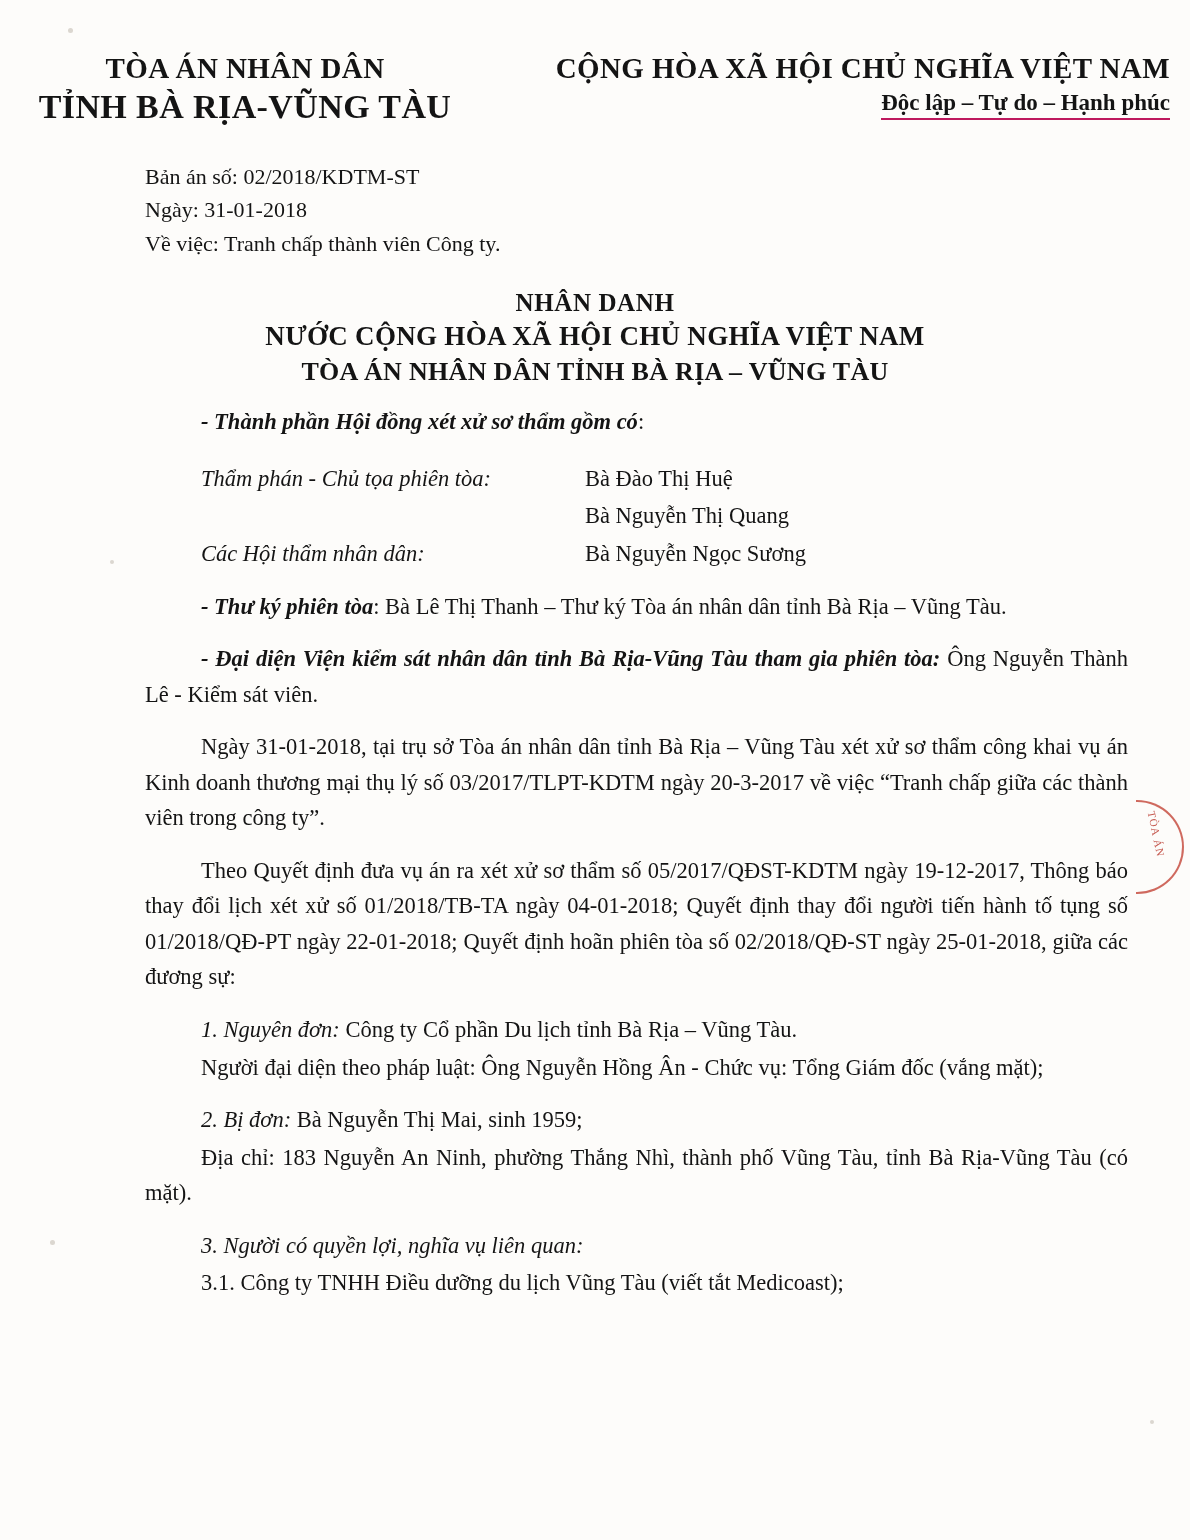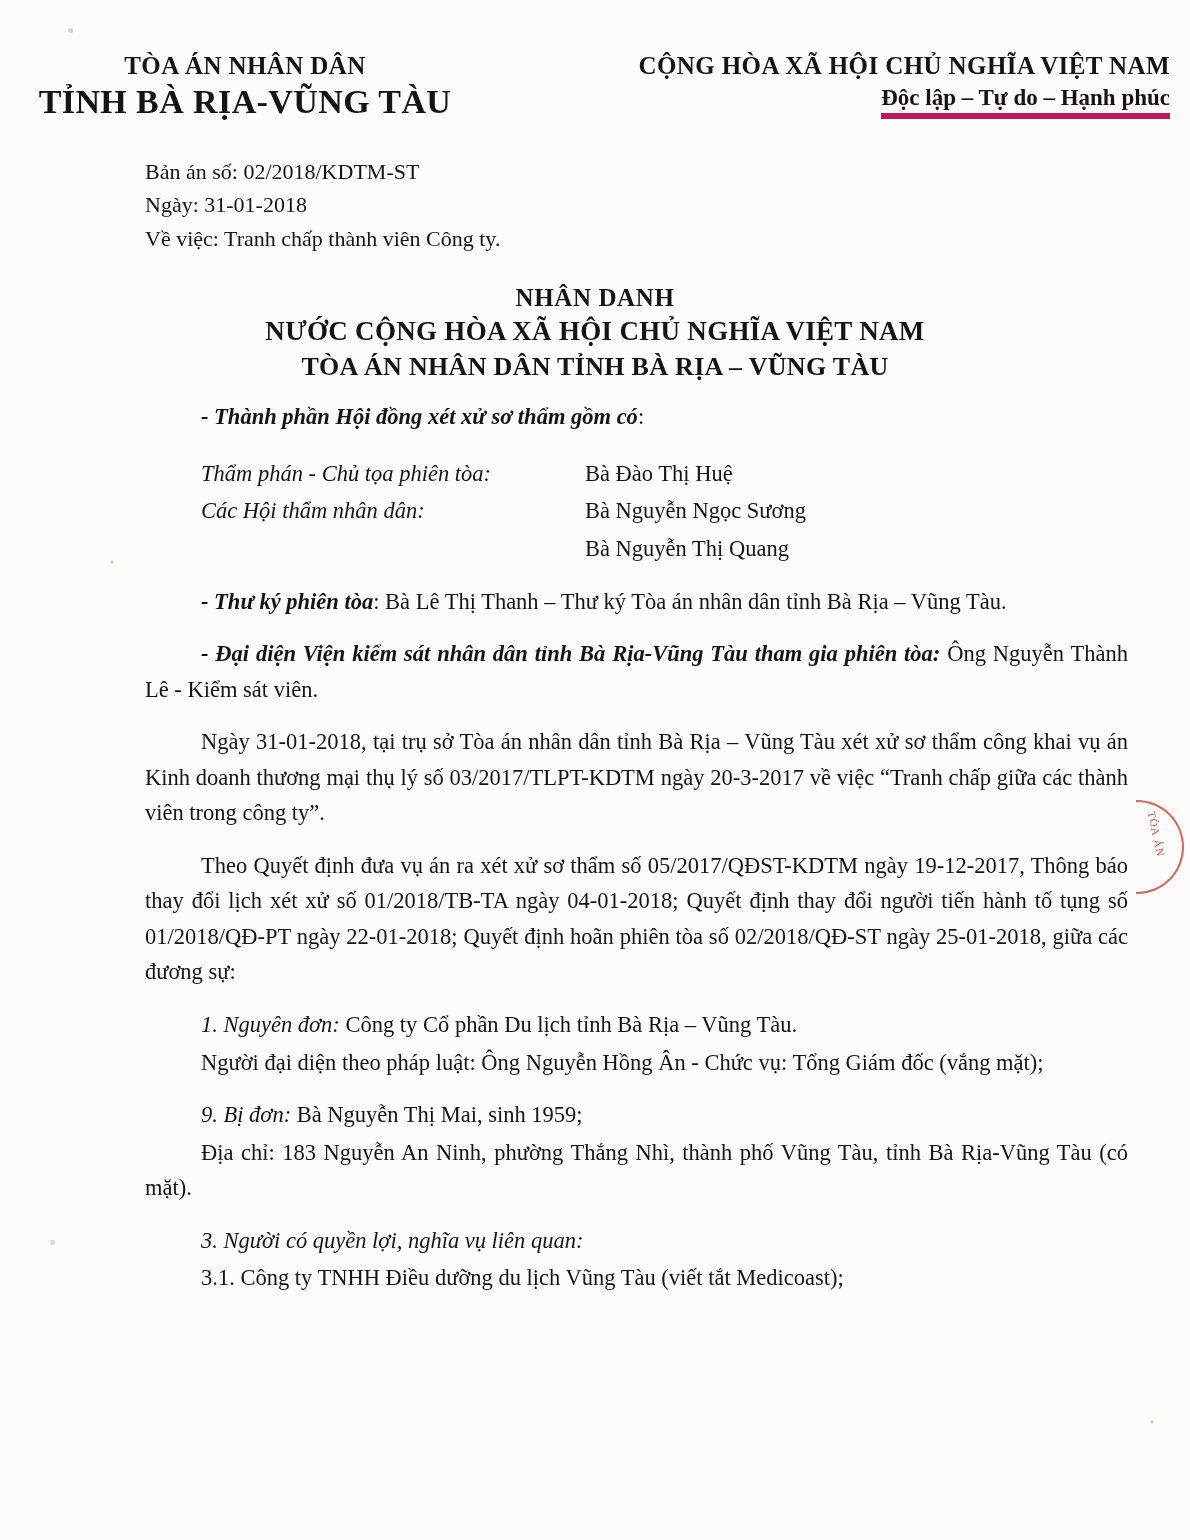--- a/index.html
+++ b/index.html
@@ -41,37 +41,37 @@
     text-align: center;
     margin-left: 30px;
   }
   .hdr-right {
     flex: 1;
     text-align: right;
     margin-right: 20px;
   }
   .hdr-line1 {
     font-weight: bold;
-    font-size: 25px;
+    font-size: 29px;
     letter-spacing: .4px;
     white-space: nowrap;
   }
   .hdr-line2 {
     font-weight: bold;
     font-size: 34px;
     letter-spacing: .4px;
     white-space: nowrap;
     margin-top: 3px;
   }
   .hdr-sub {
     font-weight: bold;
     font-size: 23px;
     margin-top: 5px;
     display: inline-block;
-    border-bottom: 6px solid #be185d;
+    border-bottom: 2px solid #be185d;
     padding-bottom: 2px;
   }
 
   .meta {
     margin-left: 145px;
     margin-top: 34px;
     font-size: 22px;
     line-height: 1.52;
   }
 
@@ -201,40 +201,40 @@
 
   <div class="body-text">
 
     <div class="para indent"><span class="bi">- Thành phần Hội đồng xét xử sơ thẩm gồm có</span><span>:</span></div>
 
     <div class="panel-row">
       <div class="panel-left">Thẩm phán - Chủ tọa phiên tòa:</div>
       <div class="panel-right">Bà Đào Thị Huệ</div>
     </div>
     <div class="panel-row tight">
+      <div class="panel-left"></div>
+      <div class="panel-right">Bà Nguyễn Thị Quang</div>
+    </div>
+    <div class="panel-row tight">
       <div class="panel-left">Các Hội thẩm nhân dân:</div>
       <div class="panel-right">Bà Nguyễn Ngọc Sương</div>
     </div>
-    <div class="panel-row tight">
-      <div class="panel-left"></div>
-      <div class="panel-right">Bà Nguyễn Thị Quang</div>
-    </div>
 
     <div class="para indent"><span class="bi">- Thư ký phiên tòa</span><span>: Bà Lê Thị Thanh – Thư ký Tòa án nhân dân tỉnh Bà Rịa – Vũng Tàu.</span></div>
 
     <div class="para indent"><span class="bi">- Đại diện Viện kiểm sát nhân dân tỉnh Bà Rịa-Vũng Tàu tham gia phiên tòa:</span> <span>Ông Nguyễn Thành Lê - Kiểm sát viên.</span></div>
 
     <div class="para indent">Ngày 31-01-2018, tại trụ sở Tòa án nhân dân tỉnh Bà Rịa – Vũng Tàu xét xử sơ thẩm công khai vụ án Kinh doanh thương mại thụ lý số 03/2017/TLPT-KDTM ngày 20-3-2017 về việc “Tranh chấp giữa các thành viên trong công ty”.</div>
 
     <div class="para indent">Theo Quyết định đưa vụ án ra xét xử sơ thẩm số 05/2017/QĐST-KDTM ngày 19-12-2017, Thông báo thay đổi lịch xét xử số 01/2018/TB-TA ngày 04-01-2018; Quyết định thay đổi người tiến hành tố tụng số 01/2018/QĐ-PT ngày 22-01-2018; Quyết định hoãn phiên tòa số 02/2018/QĐ-ST ngày 25-01-2018, giữa các đương sự:</div>
 
     <div class="list-line first"><span class="it">1. Nguyên đơn:</span><span> Công ty Cổ phần Du lịch tỉnh Bà Rịa – Vũng Tàu.</span></div>
     <div class="list-line">Người đại diện theo pháp luật: Ông Nguyễn Hồng Ân - Chức vụ: Tổng Giám đốc (vắng mặt);</div>
 
-    <div class="list-line first"><span class="it">9. Bị đơn:</span><span> Bà Nguyễn Thị Mai, sinh 1959;</span></div>
+    <div class="list-line first"><span class="it">2. Bị đơn:</span><span> Bà Nguyễn Thị Mai, sinh 1959;</span></div>
     <div class="list-line">Địa chỉ: 183 Nguyễn An Ninh, phường Thắng Nhì, thành phố Vũng Tàu, tỉnh Bà Rịa-Vũng Tàu (có mặt).</div>
 
     <div class="list-line first it">3. Người có quyền lợi, nghĩa vụ liên quan:</div>
     <div class="list-line">3.1. Công ty TNHH Điều dưỡng du lịch Vũng Tàu (viết tắt Medicoast);</div>
 
   </div>
 
   <div class="stamp"></div>
   <div class="stamp-text">TÒA ÁN</div>
 

